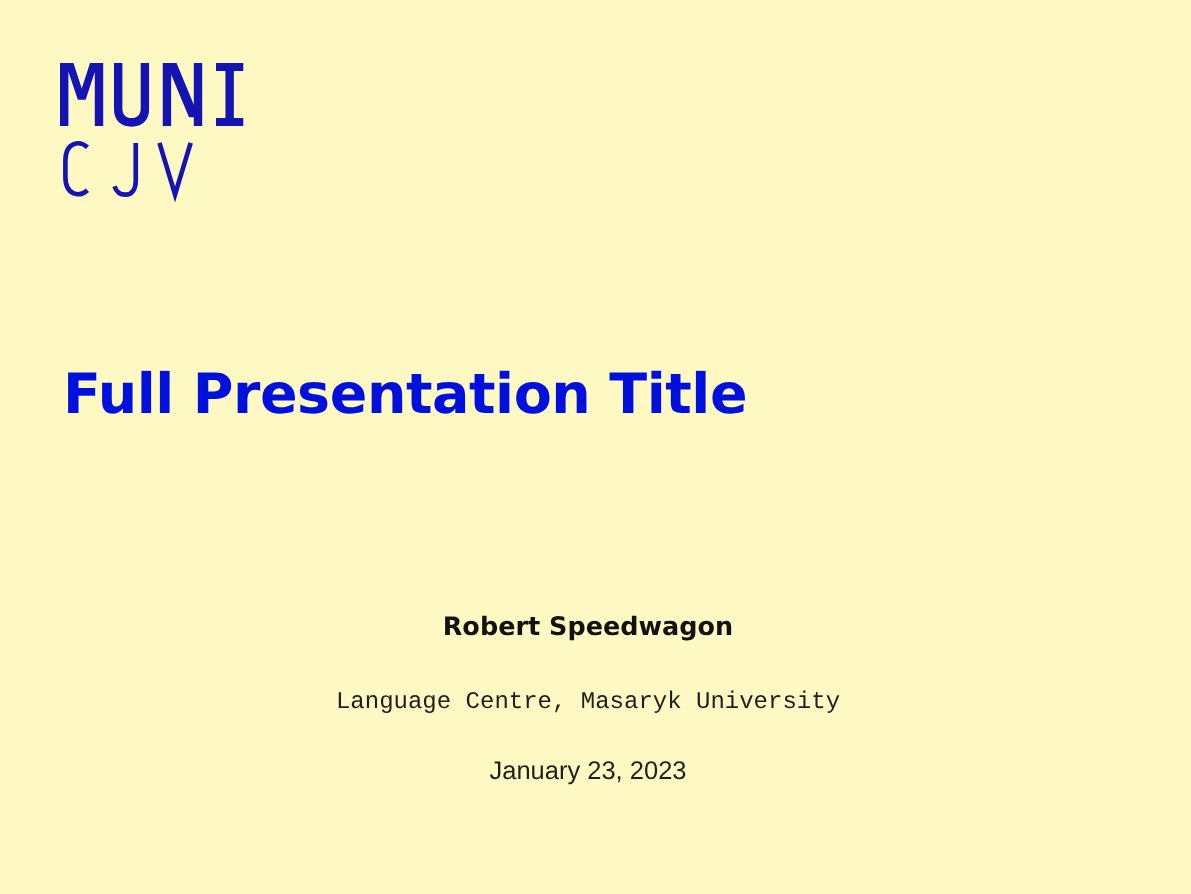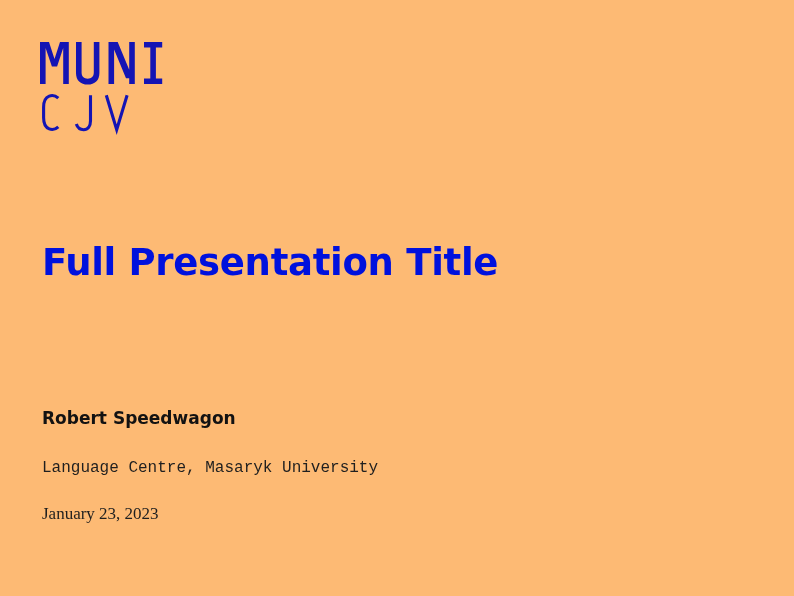--- a/index.html
+++ b/index.html
@@ -7,21 +7,21 @@
     padding: 0;
     background: #ffffff;
   }
   body {
     font-family: "Liberation Sans", sans-serif;
   }
   .slide {
     position: relative;
     width: 794px;
     height: 596px;
-    background: #fdba74;
+    background: #fef9c3;
     overflow: hidden;
     box-sizing: border-box;
   }
   .logo {
     position: absolute;
     left: 38px;
     top: 38px;
     width: 150px;
     height: 100px;
   }
@@ -51,20 +51,21 @@
     line-height: 1.2;
     margin: 14px 0 0 0;
     white-space: nowrap;
   }
 
   .meta-block {
     position: absolute;
     left: 42px;
     top: 405px;
     width: 700px;
+    text-align: center;
   }
   .author-name,
   .author-email {
     font-family: "DejaVu Sans", "Liberation Sans", sans-serif;
     font-size: 17px;
     font-weight: 700;
     color: #121212;
     line-height: 1.55;
     margin: 0;
     white-space: nowrap;
@@ -72,21 +73,21 @@
   .affiliation {
     font-family: Liberation Mono, monospace;
     font-size: 16px;
     font-weight: 400;
     color: #1f1f1f;
     line-height: 1.4;
     margin: 26px 0 0 0;
     white-space: nowrap;
   }
   .date-line {
-    font-family: Liberation Serif, serif;
+    font-family: Liberation Sans, sans-serif;
     font-size: 17px;
     font-weight: 400;
     color: #1f1f1f;
     line-height: 1.4;
     margin: 22px 0 16px 0;
     white-space: nowrap;
   }
 </style>
 </head>
 <body>

